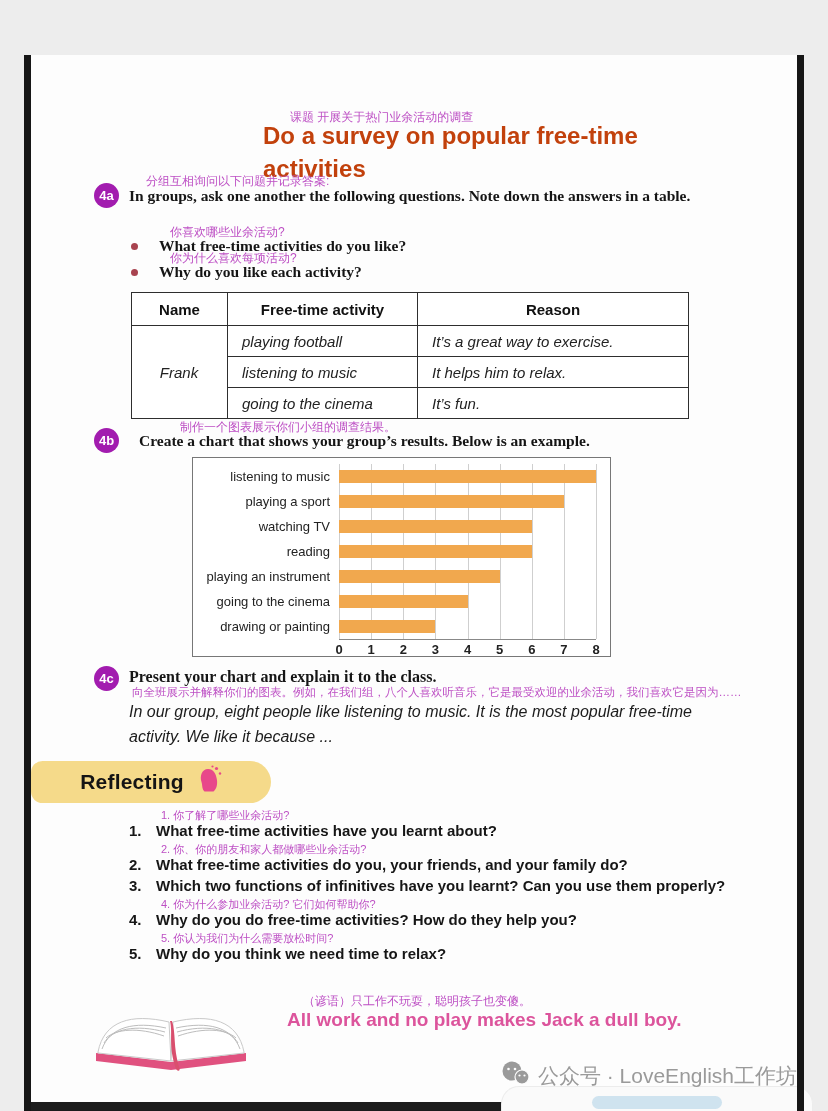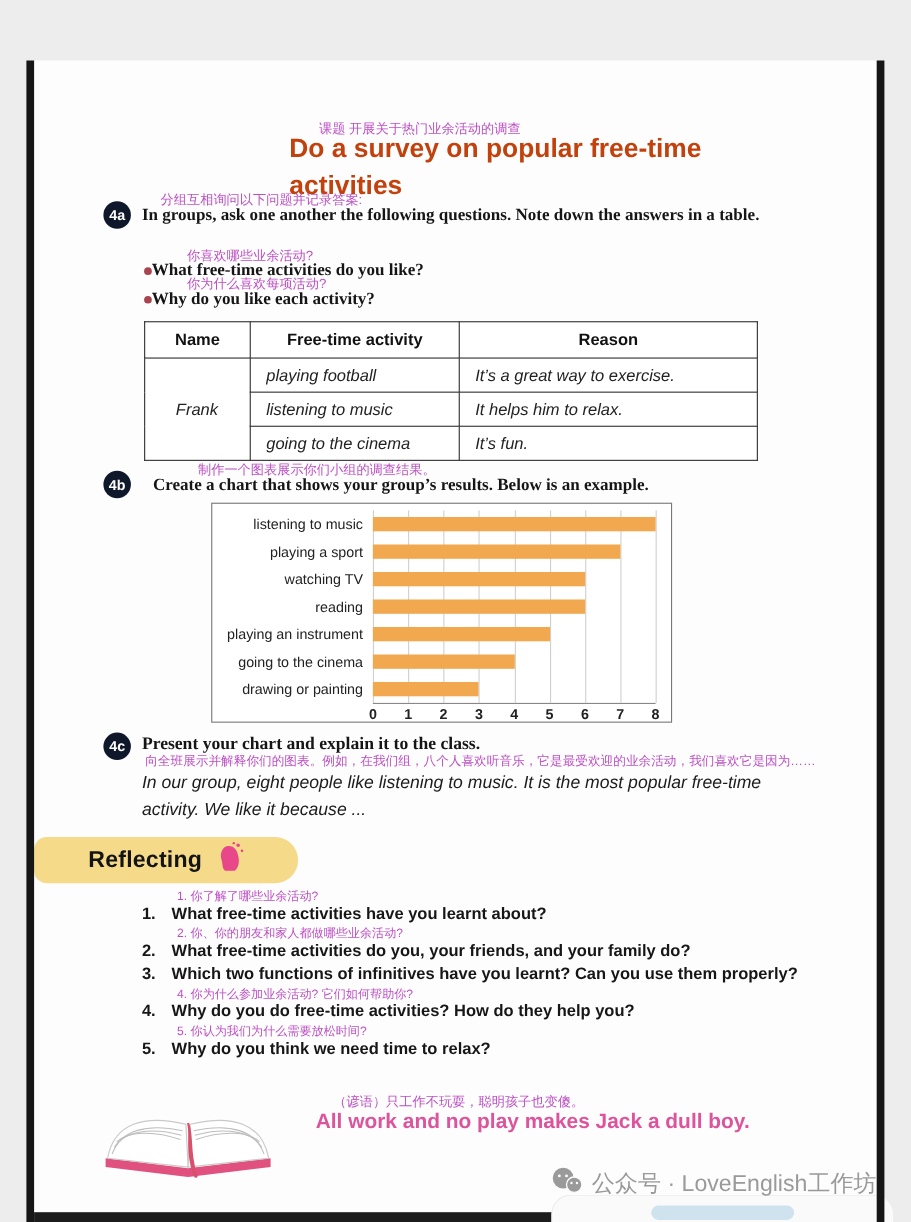--- a/index.html
+++ b/index.html
@@ -14,40 +14,40 @@
   .banner{position:absolute;background:#f5da8a;display:flex;align-items:center;gap:12px;}
   .banner-project{left:0;top:57px;width:231px;height:44px;border-radius:12px 24px 24px 12px;justify-content:center;}
   .banner-reflect{left:0;top:706px;width:240px;height:42px;border-radius:12px 22px 22px 12px;justify-content:center;}
   .banner-label{font-size:21px;font-weight:700;color:#141414;letter-spacing:0.2px;}
 
   .zh{color:#bd4fc4;font-size:12px;line-height:14px;white-space:nowrap;}
   .h-zh{position:absolute;left:259px;top:55px;}
   .title{position:absolute;left:232px;top:64px;width:430px;font-size:24px;line-height:33px;
          font-weight:700;color:#c2410c;}
 
-  .badge{position:absolute;width:25px;height:25px;border-radius:50%;background:#0f172a;color:#fff;
+  .badge{position:absolute;width:25px;height:25px;border-radius:50%;background:#a21caf;color:#fff;
          font-weight:700;font-size:13px;display:flex;align-items:center;justify-content:center;}
   .b4a{left:63px;top:128px}
   .b4b{left:63px;top:373px}
   .b4c{left:63px;top:611px}
 
   .instr{position:absolute;font-family:"Liberation Serif",serif;font-weight:700;font-size:15.5px;
          line-height:19px;color:#151515;}
   .t4a{left:98px;top:131px;width:585px;}
   .z4a{position:absolute;left:115px;top:119px;}
   .t4b{left:108px;top:376px;width:620px;}
   .z4b{position:absolute;left:149px;top:365px;}
   .t4c{left:98px;top:612px;width:620px;font-size:16px;}
   .z4c{position:absolute;left:101px;top:630px;font-size:11.5px;}
   .example{position:absolute;left:98px;top:644px;width:610px;font-style:italic;font-size:16px;
            line-height:25px;color:#1c1c1c;}
 
   .zb1{position:absolute;left:139px;top:170px;}
   .zb2{position:absolute;left:139px;top:196px;}
-  .bullet-line{position:absolute;display:flex;align-items:center;gap:0;
+  .bullet-line{position:absolute;display:flex;align-items:center;gap:21px;
                font-family:"Liberation Serif",serif;font-weight:700;font-size:15.5px;color:#151515;}
   .bl1{left:100px;top:182px;}
   .bl2{left:100px;top:208px;}
   .dot{width:7px;height:7px;border-radius:50%;background:#a8434f;flex:none;}
 
   
   .survey-table{position:absolute;left:100px;top:237px;border-collapse:collapse;table-layout:fixed;
                 width:557px;background:#fff;}
   .survey-table th,.survey-table td{border:1.6px solid #2e2e2e;}
   .survey-table th{font-size:15px;font-weight:700;height:30px;text-align:center;color:#111;}

